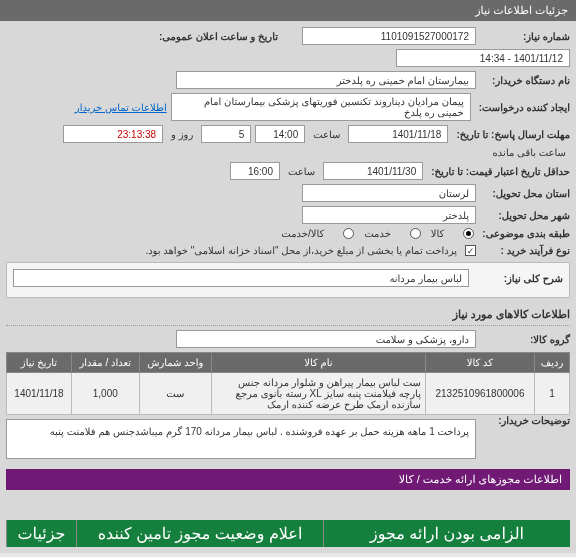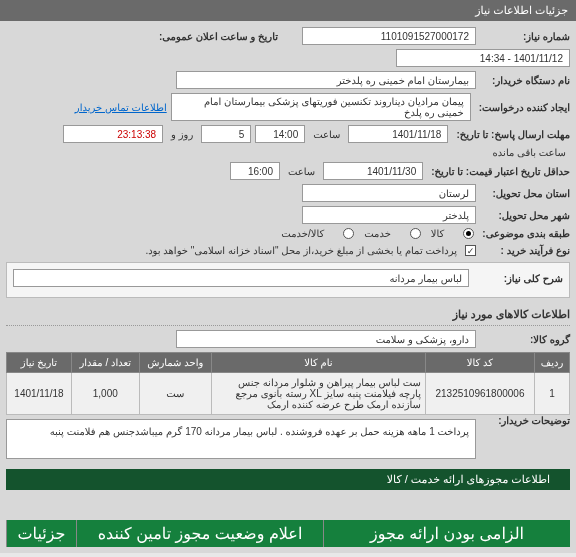--- a/index.html
+++ b/index.html
@@ -139,23 +139,23 @@
   .notes-box {
     background: #fff;
     border: 1px solid #999;
     padding: 6px;
     font-size: 10px;
     min-height: 40px;
     margin: 4px 0;
     text-align: right;
   }
   .accordion-bar {
-    background: #14532d;
+    background: #701a75;
     color: #fff;
-    padding: 4px 20px;
+    padding: 4px 8px;
     font-size: 11px;
     margin-top: 6px;
     display: flex;
     justify-content: space-between;
     align-items: center;
   }
   .two-col-bar {
     display: flex;
     margin-top: 6px;
   }

